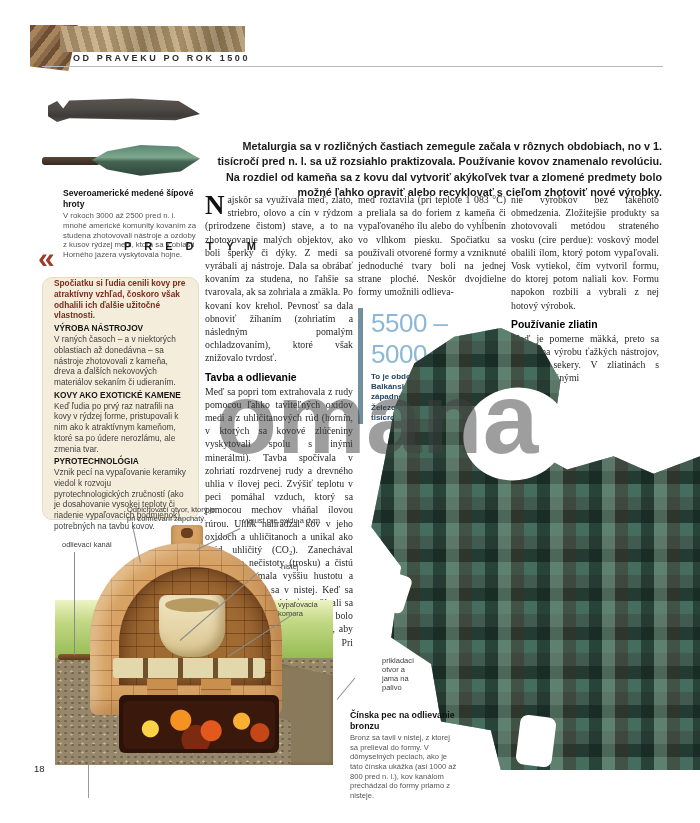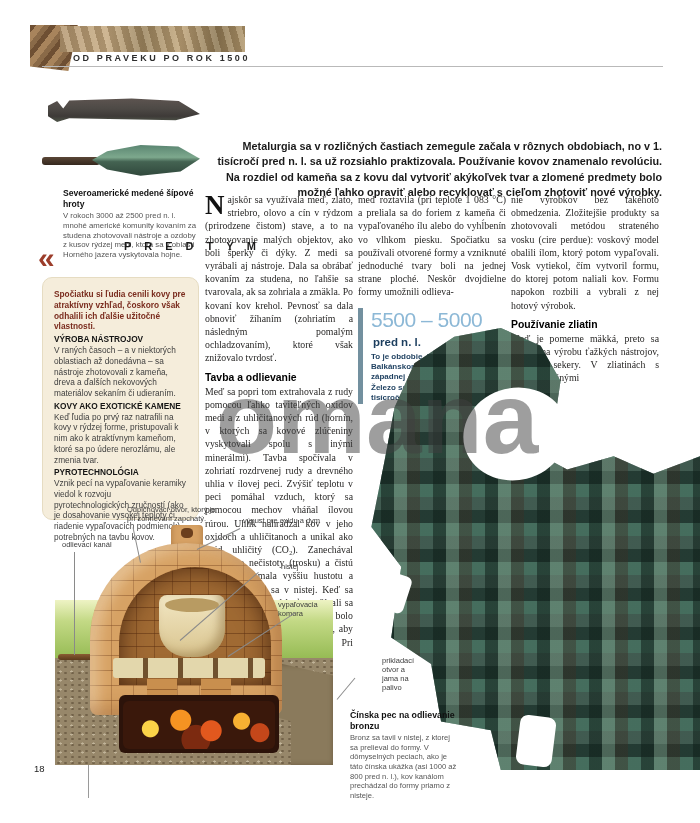--- a/index.html
+++ b/index.html
@@ -32,41 +32,41 @@
   .photo-cap{position:absolute;left:63px;top:188px;width:137px;}
   .photo-cap .t{font-size:8.6px;font-weight:bold;line-height:10.5px;color:#111;}
   .photo-cap .b{font-size:7.8px;line-height:9.8px;color:#555;margin-top:2px;}
 
   
   .chev{position:absolute;left:38px;top:243px;font-size:30px;font-weight:bold;color:#9c3d2b;
     line-height:30px;letter-spacing:-3px;}
   .predtym-label{position:absolute;left:96px;top:240px;font-size:11px;font-weight:bold;
     letter-spacing:5px;color:#1a1a1a;padding-left:28px;}
   .predtym-box{position:absolute;left:42px;top:277px;width:157px;height:243px;
-    background:#f5eddb;border:1px solid #e6dcc2;border-radius:10px;padding:11px 11px;}
+    background:#f5eddb;border:1px solid #e6dcc2;border-radius:10px;padding:0 11px;}
   .predtym-box .intro{font-size:8.3px;line-height:10.8px;font-weight:bold;color:#7a2c1e;}
   .predtym-box .sec-t{font-size:8.3px;font-weight:bold;color:#141414;margin-top:2px;}
   .predtym-box .sec-b{font-size:8.3px;line-height:10.7px;color:#3e3e3e;margin-top:1px;}
 
   
   .title{position:absolute;left:204px;top:84px;font-size:44px;font-weight:bold;
     letter-spacing:-1.5px;color:#0f0f0f;}
   .lead{position:absolute;left:205px;top:139px;width:457px;font-size:10.8px;line-height:15.4px;
     font-weight:bold;color:#1b1b1b;text-align:right;}
   .col{position:absolute;top:193px;width:148px;z-index:1;}
   .col p{font-family:"Liberation Serif",serif;font-size:9.8px;line-height:13.2px;
     text-align:justify;color:#201f1e;margin:0;}
   .col .subhead{font-size:10.4px;font-weight:bold;color:#000;margin:7px 0 2px;}
   .c1{left:205px;} .c2{left:358px;} .c3{left:511px;}
   .dropcap{float:left;font-family:"Liberation Serif",serif;font-weight:bold;font-size:27px;
     line-height:23px;padding:1px 3px 0 0;color:#111;}
 
   
   .datebox{margin-top:9px;border-left:5px solid #73909f;padding-left:8px;}
-  .date-num{font-size:21px;color:#8cb8d6;letter-spacing:-0.5px;display:inline;}
+  .date-num{font-size:26px;color:#8cb8d6;letter-spacing:-0.5px;display:inline;}
   .date-suffix{font-size:11.5px;font-weight:bold;color:#1c3e5e;display:inline;margin-left:2px;}
   .date-body{font-size:8px;line-height:10.4px;font-weight:bold;color:#1c3e5e;margin-top:2px;}
 
   
   .watermark{position:absolute;left:216px;top:368px;z-index:3;font-size:100px;font-weight:bold;
     color:#404040;opacity:.5;letter-spacing:0px;pointer-events:none;line-height:100px;}
 
   
   .vessel{position:absolute;left:368px;top:328px;width:332px;height:442px;z-index:2;
     background-color:#35544a;

